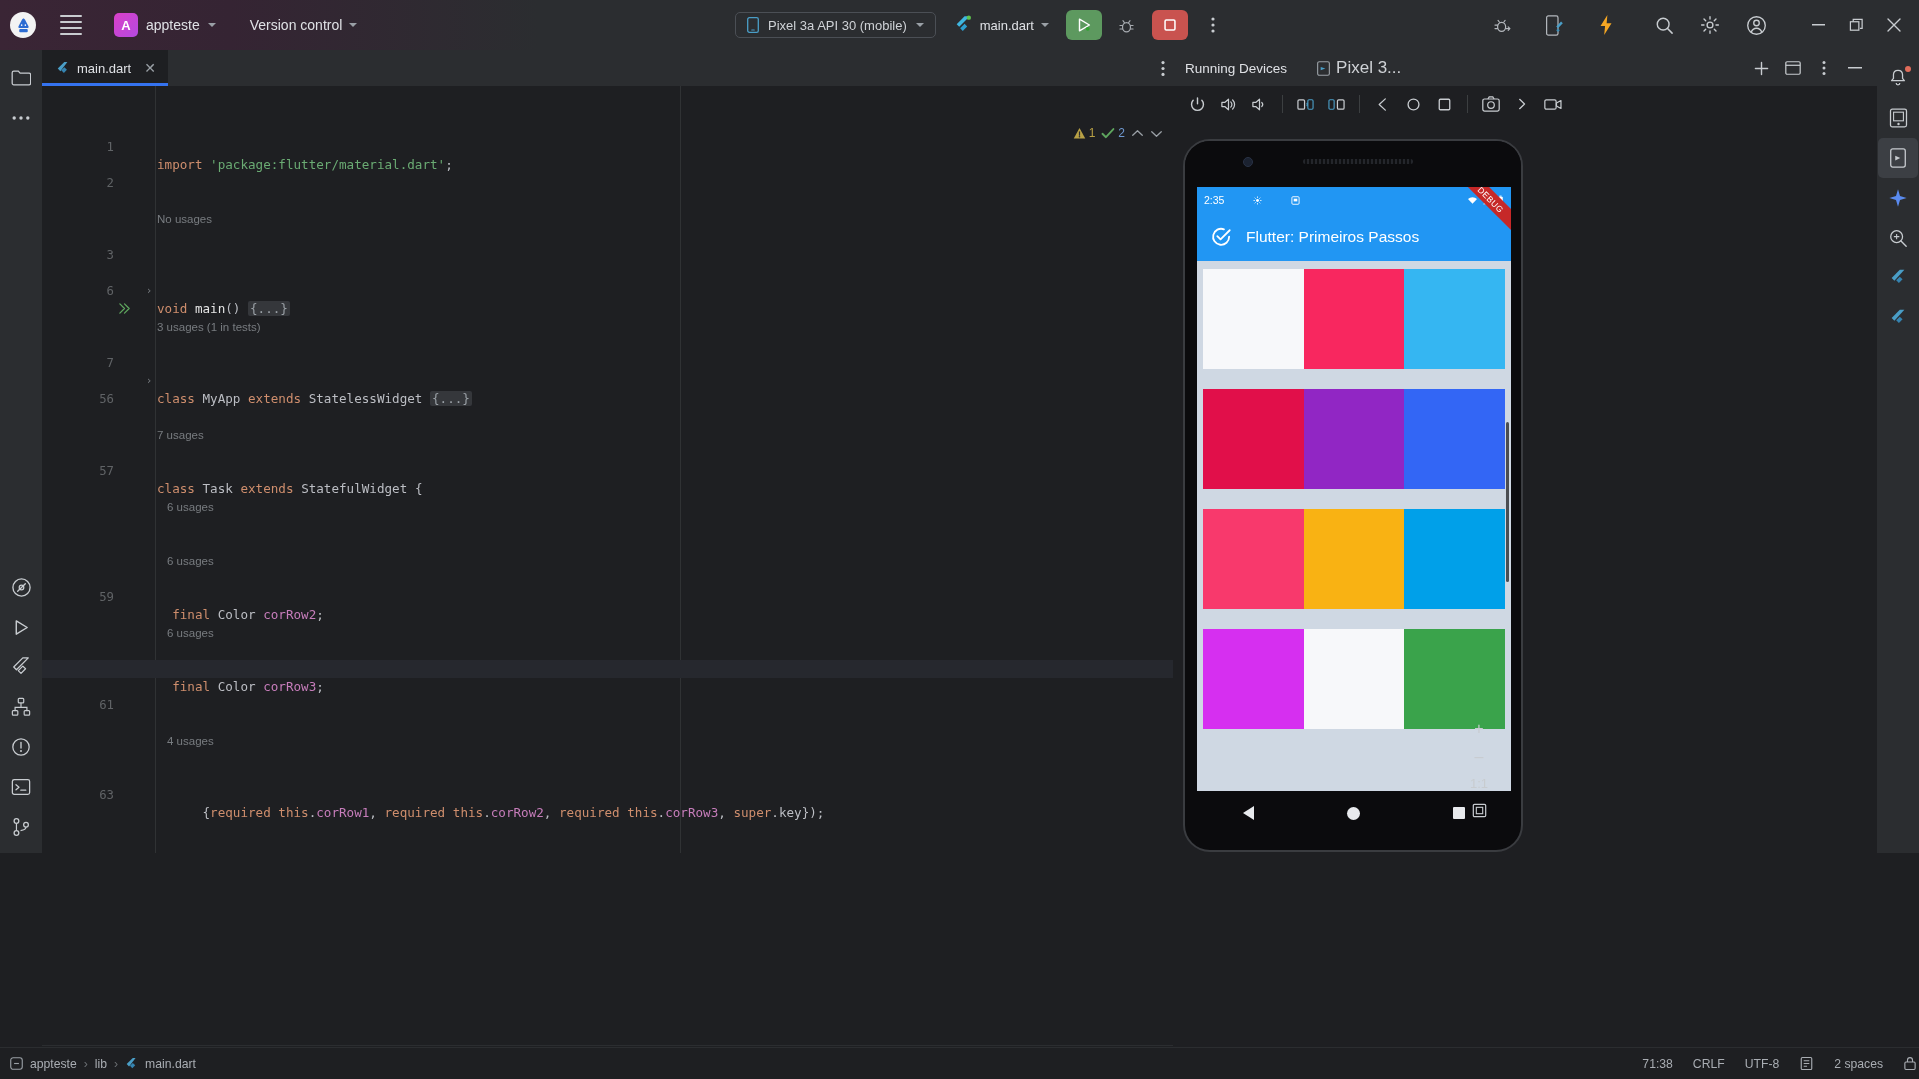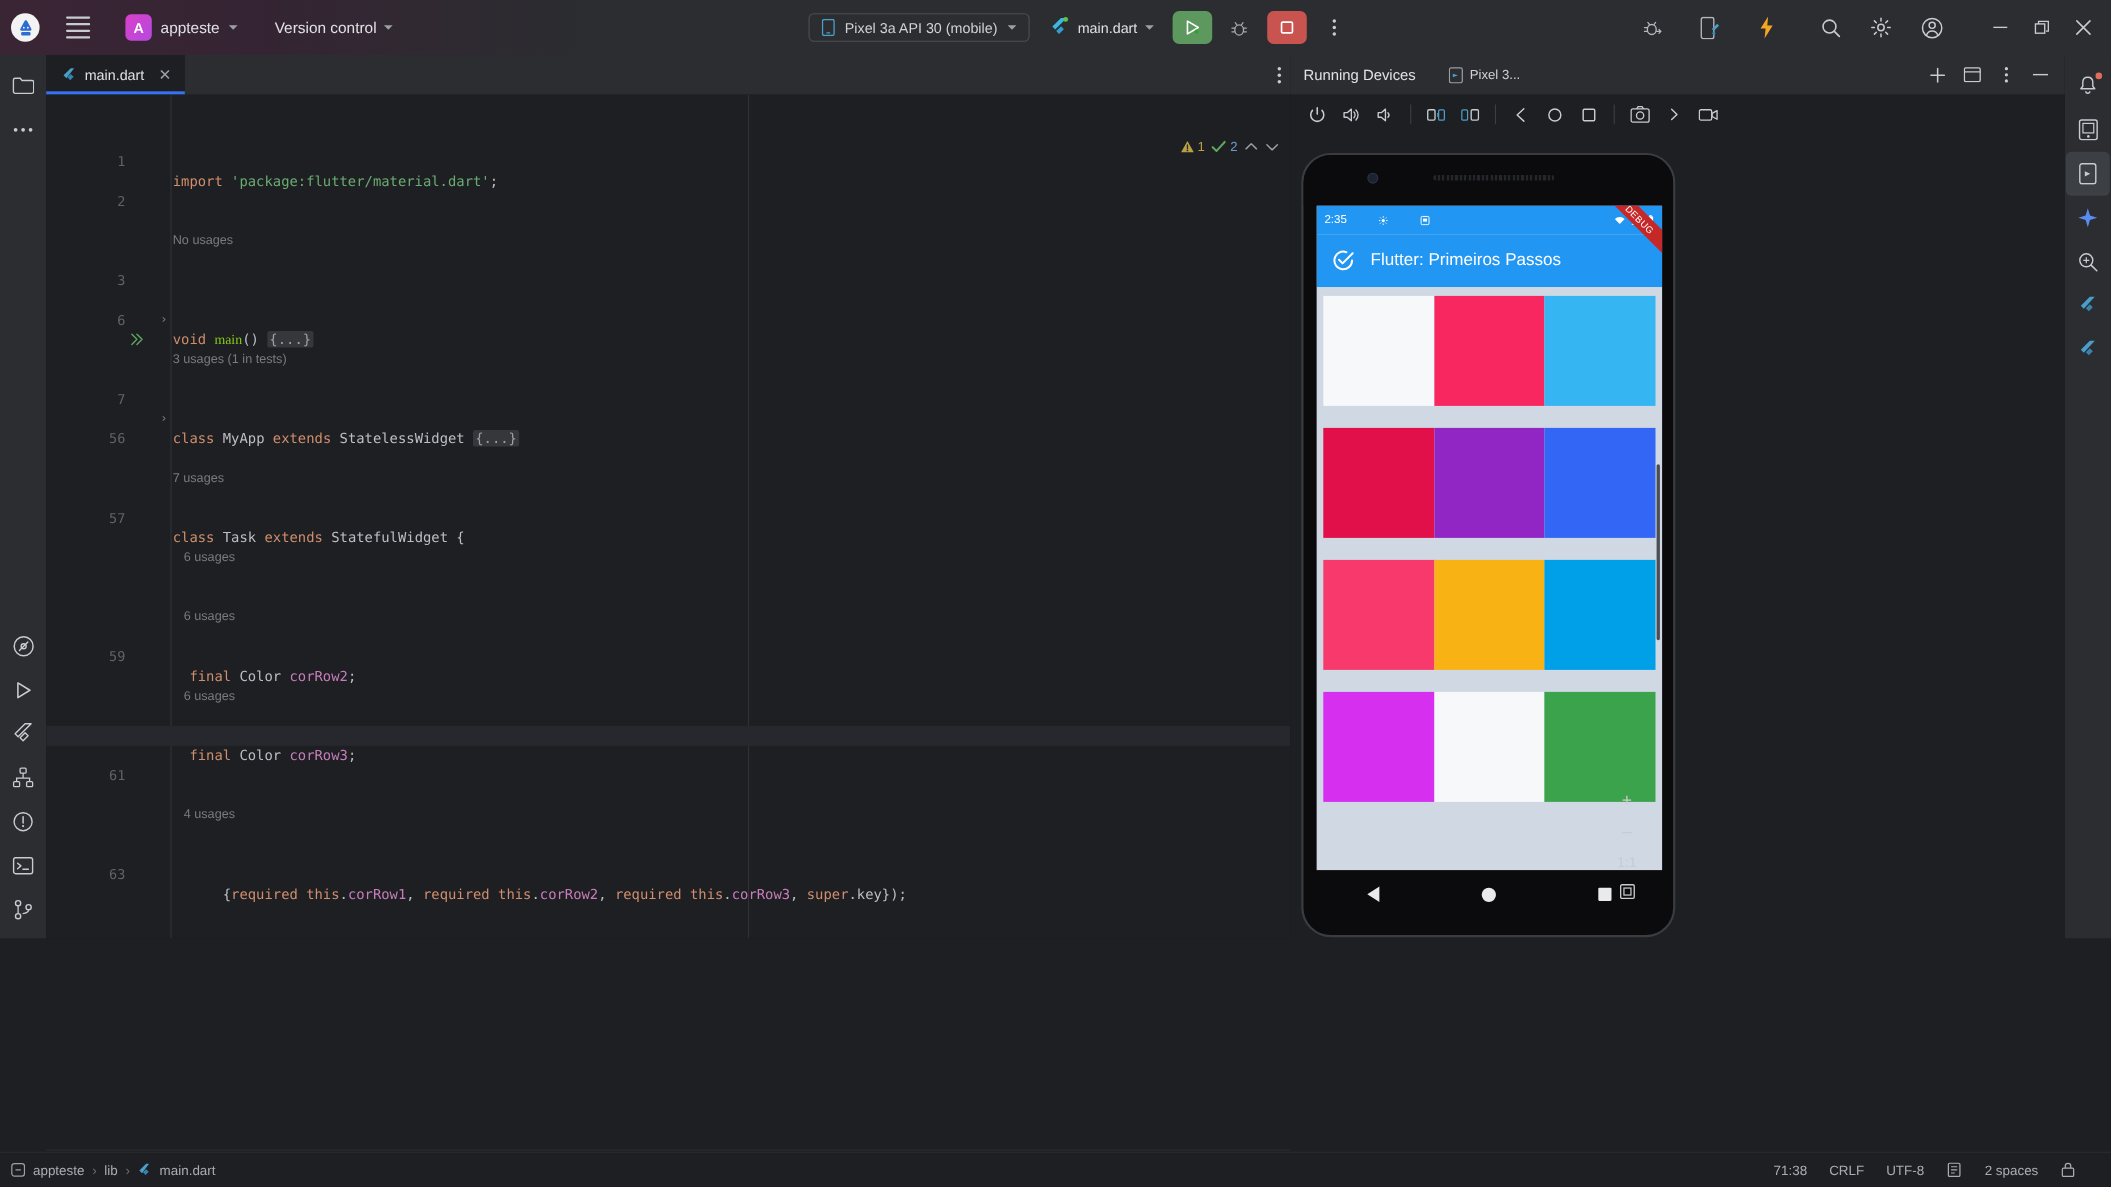--- a/index.html
+++ b/index.html
@@ -114,21 +114,21 @@
   }
   .gico { position:absolute; left:76px; width:20px; text-align:center; }
   .chev { position:absolute; left:100px; width:14px; text-align:center; color:#787c80; font-size:11px; }
   .txt { position:absolute; left:113px; padding-left:2px; }
   .usage { color:#787c80; font-family:"Liberation Sans", sans-serif; font-size:11.5px; }
   .hl-row-full { position:absolute; left:0; right:0; height:18px; background:#26282e; }
 
   
   .k   { color:#cf8e6d; }  
   .s   { color:#6aab73; }  
-  .fn  { color:#84cc16;font-family:Liberation Serif, serif; }  
+  .fn  { color:#e5e5e5; }  
   .cls { color:#bcbec4; }  
   .fld { color:#c77dbb; }  
   .pl  { color:#bcbec4; }
   .fold-chip { background:#35373b; color:#9aa0a6; border-radius:2px; padding:0 2px; }
 
   .breadcrumb {
     position:absolute; left:42px; bottom:0; width:1131px; height:34px;
     background:#1e1f22; display:flex; align-items:center; gap:7px; padding-left:14px;
     font-size:12.5px; color:#bcbec4; border-top:1px solid #2b2d30;
   }
@@ -140,21 +140,21 @@
     position:absolute; left:1173px; top:50px; width:704px; height:803px;
     background:#1e1f22; display:flex; flex-direction:column;
   }
   .dev-header {
     height:36px; background:#2b2d30; display:flex; align-items:center;
     padding-left:12px; gap:0;
   }
   .dev-title { font-size:13.5px; color:#dfe1e5; }
   .dev-tab {
     margin-left:22px; display:flex; align-items:center; gap:6px;
-    font-size:12px; color:#cfd2d6; padding:4px 8px; border-radius:4px; cursor:pointer;justify-content:center;
+    font-size:17px; color:#cfd2d6; padding:4px 8px; border-radius:4px; cursor:pointer;justify-content:center;
   }
   .dev-hdr-right { margin-left:auto; display:flex; align-items:center; gap:2px; padding-right:8px; }
 
   .dev-toolbar {
     height:36px; background:#1e1f22; display:flex; align-items:center;
     padding-left:10px; gap:2px;
   }
   .dt-ico { width:29px;height:28px;display:flex;align-items:center;justify-content:center;cursor:pointer;border-radius:4px; }
   .dt-sep { width:1px; height:18px; background:#3c3f41; margin:0 6px; }
 
@@ -222,21 +222,21 @@
   }
   .zc-lbl { font-size:13px; color:#c8ccd0; padding:4px 0; }
 
   
   .statusbar {
     position:absolute; left:0; bottom:0; width:1919px; height:32px;
     background:#1e1f22; display:flex; align-items:center; font-size:12.2px; color:#a9adb3;
     border-top:1px solid #2b2d30;
   }
   .sbar-left { display:flex; align-items:center; gap:7px; padding-left:10px; }
-  .sbar-right { margin-left:auto; display:flex; align-items:center; gap:20px; padding-right:32px; }
+  .sbar-right { margin-left:auto; display:flex; align-items:center; gap:20px; padding-right:2px; }
   .sbar-chip { cursor:pointer; }
   .sep-ch { color:#6b6f73; }
   svg { display:block; }
 </style>
 </head>
 <body>
 
 <div class="app">
 
   <div class="toolbar">

